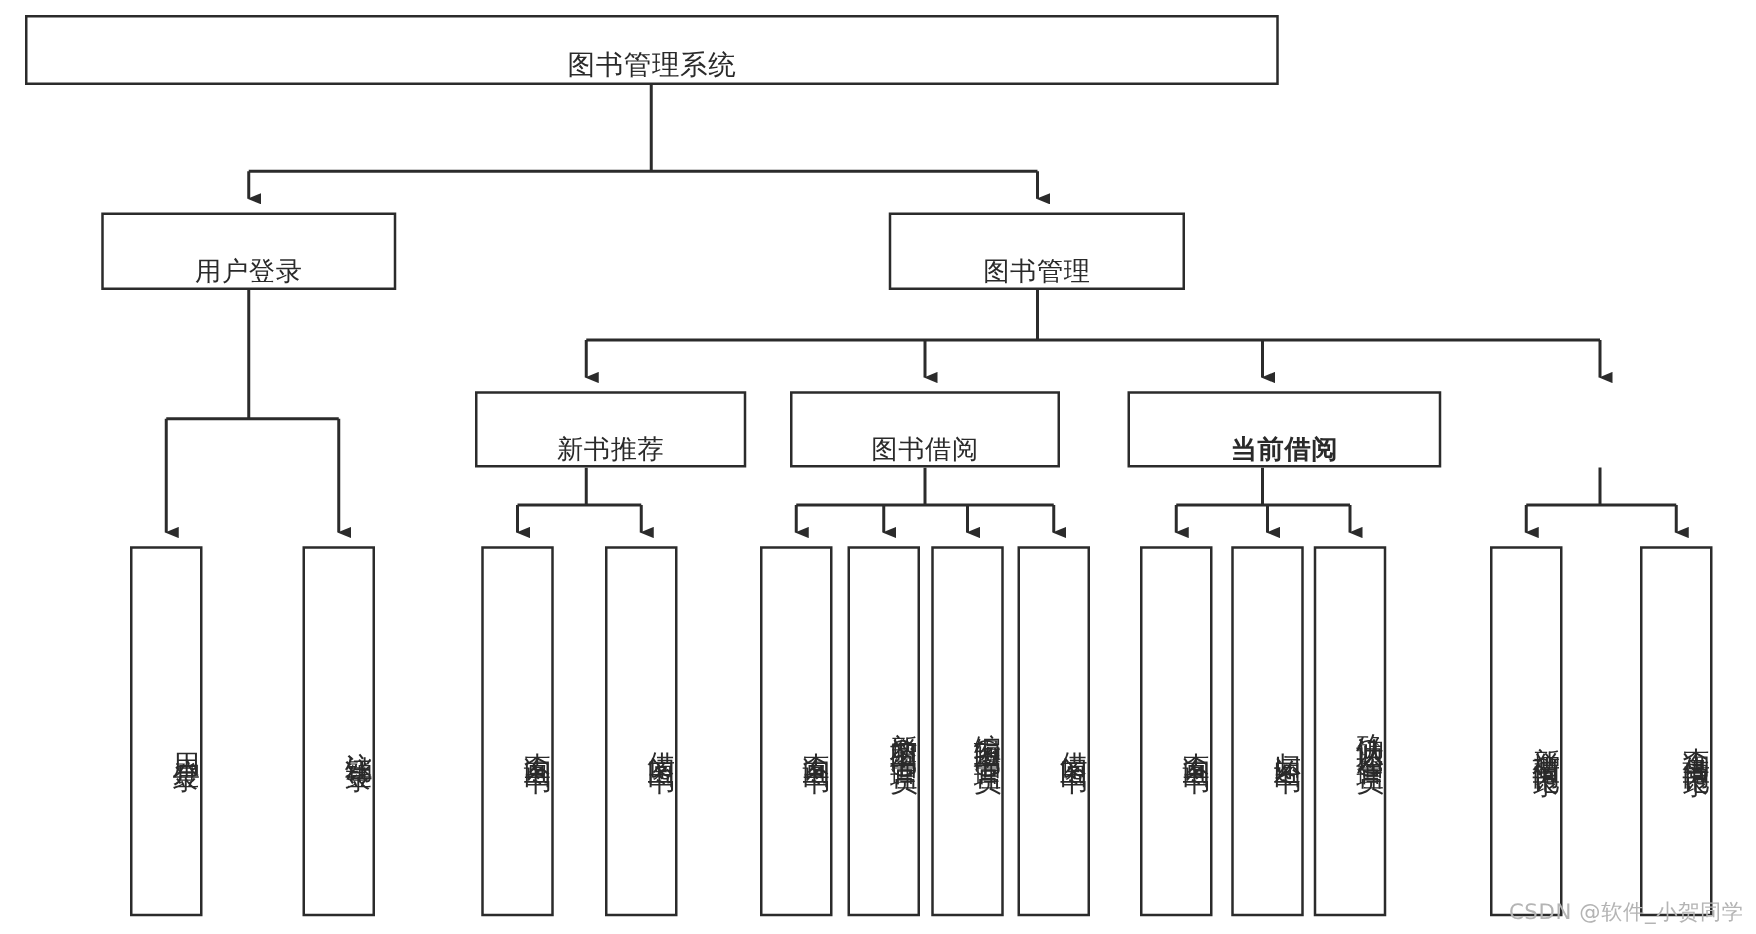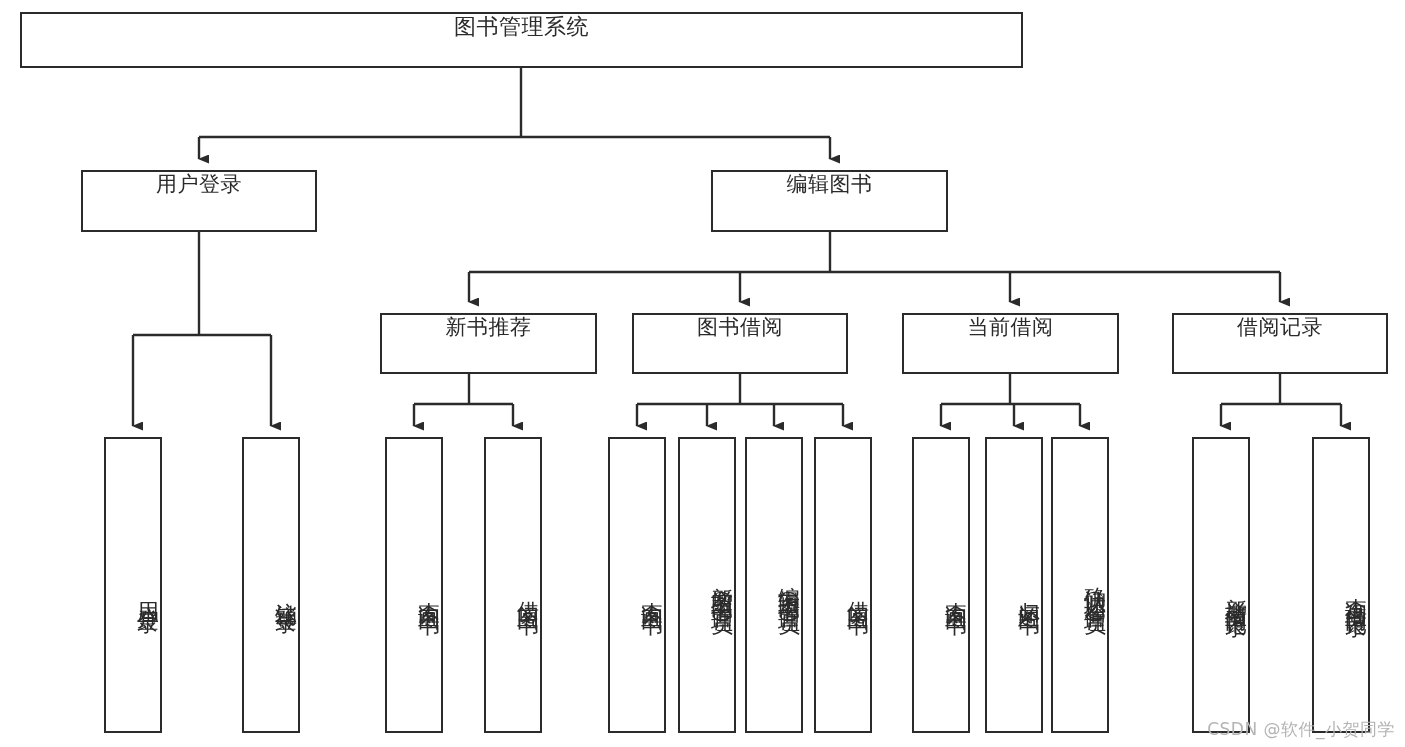--- a/index.html
+++ b/index.html
@@ -25,21 +25,21 @@
     width: 1405px;
     height: 747px;
     pointer-events: none;
   }
   .node {
     position: absolute;
     box-sizing: border-box;
     background: #ffffff;
     border: 2px solid #2b2b2b;
     display: flex;
-    align-items: flex-start;
+    align-items: flex-end;
     justify-content: center;
     color: #2a2a2a;
   }
   .node.horiz {
     font-size: 21px;
     letter-spacing: 0.5px;
     line-height: 1.2;
   }
   .node.root {
     font-size: 22px;
@@ -126,34 +126,31 @@
   </svg>
 
   <div class="node horiz root" style="left:20px; top:12px; width:1003px; height:56px;">
     <span>图书管理系统</span>
   </div>
 
   <div class="node horiz" style="left:81px; top:170px; width:236px; height:62px;">
     <span>用户登录</span>
   </div>
   <div class="node horiz" style="left:711px; top:170px; width:237px; height:62px;">
-    <span>编辑图书</span>
+    <span>图书管理</span>
   </div>
 
   <div class="node horiz" style="left:380px; top:313px; width:217px; height:61px;">
     <span>新书推荐</span>
   </div>
   <div class="node horiz" style="left:632px; top:313px; width:216px; height:61px;">
     <span>图书借阅</span>
   </div>
-  <div class="node horiz" style="left:902px; top:313px; width:217px; height:61px;">
+  <div class="node horiz" style="left:902px; top:313px; width:251px; height:61px;font-weight:bold;">
     <span>当前借阅</span>
-  </div>
-  <div class="node horiz" style="left:1172px; top:313px; width:216px; height:61px;">
-    <span>借阅记录</span>
   </div>
 
   <div class="node leaf" style="left:104px; top:437px; width:58px; height:296px;">
     <span>用户登录</span>
   </div>
   <div class="node leaf" style="left:242px; top:437px; width:58px; height:296px;">
     <span>注销登录</span>
   </div>
   <div class="node leaf" style="left:385px; top:437px; width:58px; height:296px;">
     <span>查询图书</span>

